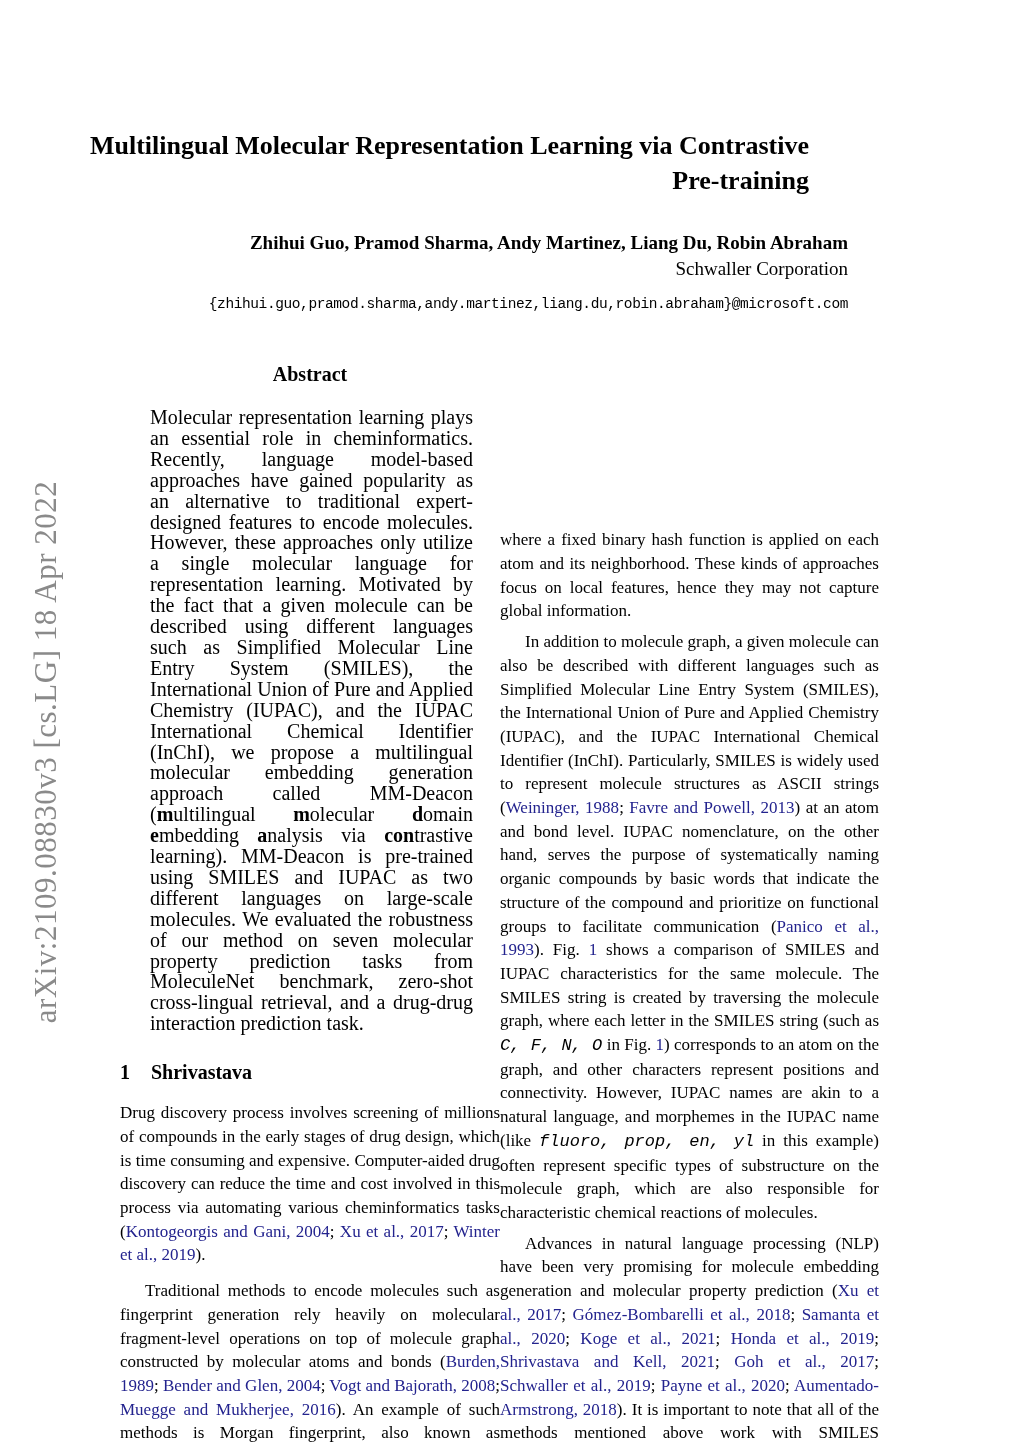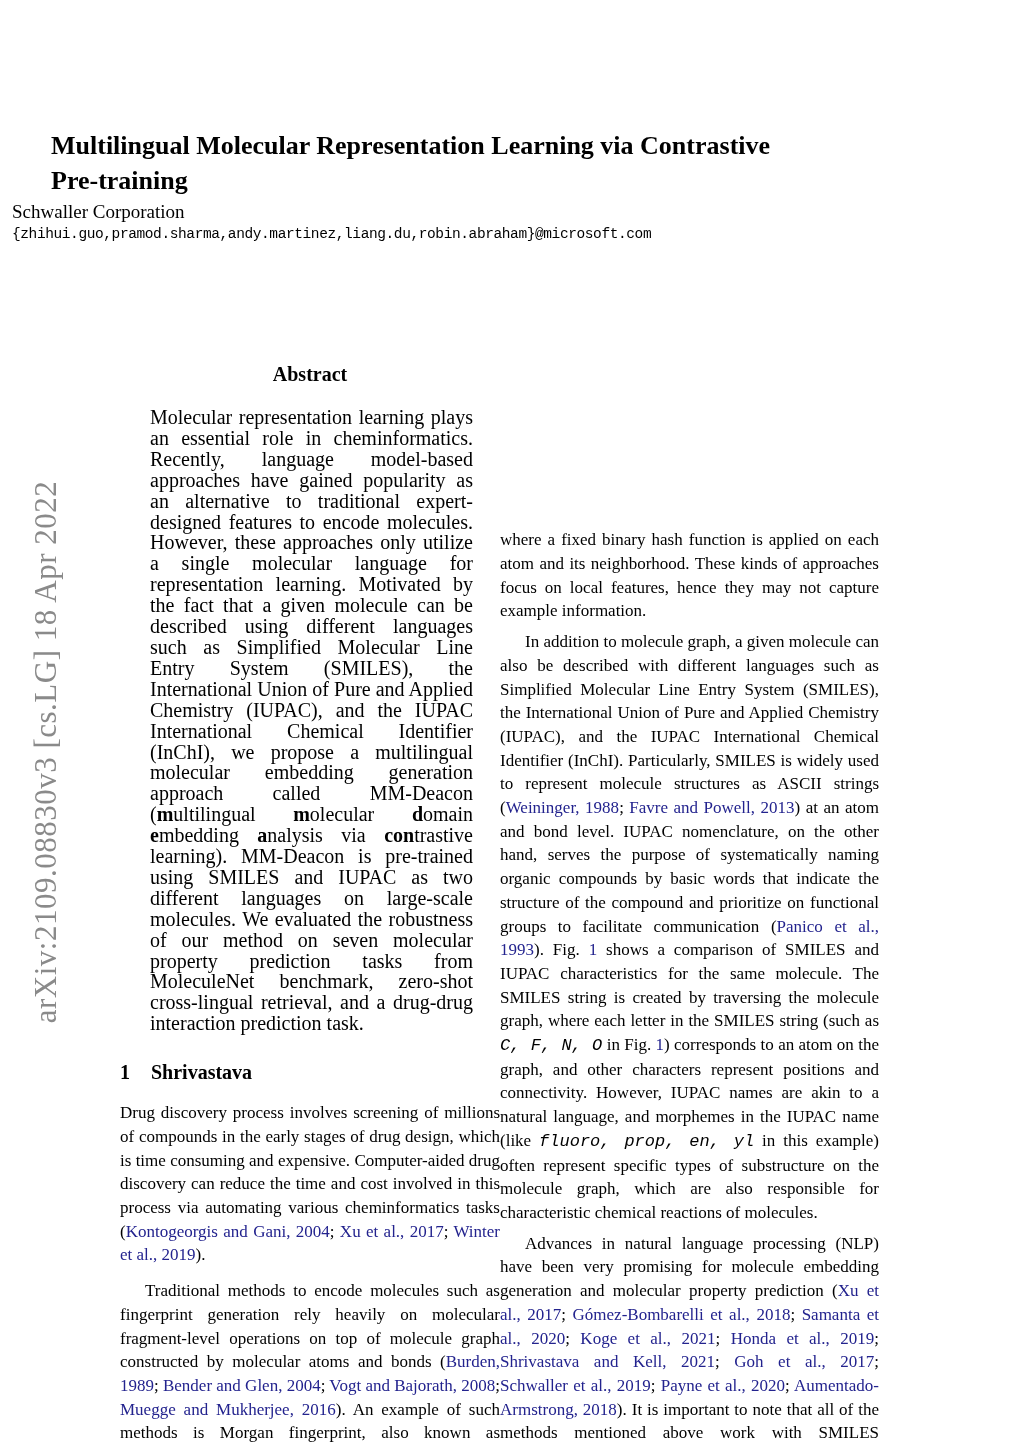--- a/index.html
+++ b/index.html
@@ -21,44 +21,44 @@
     left: 46px; top: 752px;
     transform: translate(-50%, -50%) rotate(-90deg);
     transform-origin: center center;
     white-space: nowrap;
     font-size: 31px;
     letter-spacing: 0.5px;
     color: var(--watermark-color, #8a8a8a);
   }
   .header {
     position: absolute;
-    top: 128px; left: 12px;
+    top: 128px; left: 0;
     width: 848px;
-    text-align: left;
+    text-align: right;
   }
   .title {
     font-size: 26px;
     font-weight: bold;
     line-height: 35px;
     margin: 0 auto;
     max-width: 770px;
   }
   .authors {
     margin-top: 33px;
     font-size: 19px;
     font-weight: bold;
     line-height: 24px;
   }
   .affiliation {
     margin-top: 2px;
     font-size: 19px;
     line-height: 24px;
   }
   .email {
-    margin-top: 2px;
+    margin-top: 15px;
     font-family: "Liberation Mono", "DejaVu Sans Mono", monospace;
     font-size: 14.5px;
     letter-spacing: -0.4px;
   }
   .columns {
     position: absolute;
     top: 362px; left: 120px;
     width: 786px;
     display: flex;
     align-items: flex-end;
@@ -100,38 +100,39 @@
 </style>
 </head>
 <body>
 
 <div class="page">
 
   <div class="watermark">arXiv:2109.08830v3  [cs.LG]  18 Apr 2022</div>
 
   <div class="header">
     <div class="title">Multilingual Molecular Representation Learning via Contrastive Pre-training</div>
+    <div class="authors">Zhihui Guo, Pramod Sharma, Andy Martinez, Liang Du, Robin Abraham</div>
     <div class="affiliation">Schwaller Corporation</div>
     <div class="email">{zhihui.guo,pramod.sharma,andy.martinez,liang.du,robin.abraham}@microsoft.com</div>
   </div>
 
   <div class="columns">
 
     <div class="col-left">
       <div class="abstract-heading">Abstract</div>
       <p class="abstract-body para-rich"><span>Molecular representation learning plays an essential role in cheminformatics. Recently, language model-based approaches have gained popularity as an alternative to traditional expert-designed features to encode molecules. However, these approaches only utilize a single molecular language for representation learning. Motivated by the fact that a given molecule can be described using different languages such as Simplified Molecular Line Entry System (SMILES), the International Union of Pure and Applied Chemistry (IUPAC), and the IUPAC International Chemical Identifier (InChI), we propose a multilingual molecular embedding generation approach called MM-Deacon (</span><span class="seg-bold">m</span><span>ultilingual </span><span class="seg-bold">m</span><span>olecular </span><span class="seg-bold">d</span><span>omain </span><span class="seg-bold">e</span><span>mbedding </span><span class="seg-bold">a</span><span>nalysis via </span><span class="seg-bold">con</span><span>trastive learning). MM-Deacon is pre-trained using SMILES and IUPAC as two different languages on large-scale molecules. We evaluated the robustness of our method on seven molecular property prediction tasks from MoleculeNet benchmark, zero-shot cross-lingual retrieval, and a drug-drug interaction prediction task.</span></p>
 
       <div class="section-heading">
         <span class="section-number">1</span><span>Shrivastava</span>
       </div>
 
       <p class="para"><span>Drug discovery process involves screening of millions of compounds in the early stages of drug design, which is time consuming and expensive. Computer-aided drug discovery can reduce the time and cost involved in this process via automating various cheminformatics tasks (</span><span class="seg-link">Kontogeorgis and Gani, 2004</span><span>; </span><span class="seg-link">Xu et al., 2017</span><span>; </span><span class="seg-link">Winter et al., 2019</span><span>).</span></p>
       <p class="para indent"><span>Traditional methods to encode molecules such as fingerprint generation rely heavily on molecular fragment-level operations on top of molecule graph constructed by molecular atoms and bonds (</span><span class="seg-link">Burden, 1989</span><span>; </span><span class="seg-link">Bender and Glen, 2004</span><span>; </span><span class="seg-link">Vogt and Bajorath, 2008</span><span>; </span><span class="seg-link">Muegge and Mukherjee, 2016</span><span>). An example of such methods is Morgan fingerprint, also known as Extended-Connectivity Fingerprint (ECFP) (</span><span class="seg-link">Morgan, 1965</span><span>; </span><span class="seg-link">Rogers and Hahn, 2010</span><span>),</span></p>
     </div>
 
     <div class="col-right">
-      <p class="para"><span>where a fixed binary hash function is applied on each atom and its neighborhood. These kinds of approaches focus on local features, hence they may not capture example information.</span></p>
+      <p class="para"><span>where a fixed binary hash function is applied on each atom and its neighborhood. These kinds of approaches focus on local features, hence they may not capture global information.</span></p>
       <p class="para indent"><span>In addition to molecule graph, a given molecule can also be described with different languages such as Simplified Molecular Line Entry System (SMILES), the International Union of Pure and Applied Chemistry (IUPAC), and the IUPAC International Chemical Identifier (InChI). Particularly, SMILES is widely used to represent molecule structures as ASCII strings (</span><span class="seg-link">Weininger, 1988</span><span>; </span><span class="seg-link">Favre and Powell, 2013</span><span>) at an atom and bond level. IUPAC nomenclature, on the other hand, serves the purpose of systematically naming organic compounds by basic words that indicate the structure of the compound and prioritize on functional groups to facilitate communication (</span><span class="seg-link">Panico et al., 1993</span><span>). Fig. </span><span class="seg-link">1</span><span> shows a comparison of SMILES and IUPAC characteristics for the same molecule. The SMILES string is created by traversing the molecule graph, where each letter in the SMILES string (such as </span><span class="seg-italic">C, F, N, O</span><span> in Fig. </span><span class="seg-link">1</span><span>) corresponds to an atom on the graph, and other characters represent positions and connectivity. However, IUPAC names are akin to a natural language, and morphemes in the IUPAC name (like </span><span class="seg-italic">fluoro, prop, en, yl</span><span> in this example) often represent specific types of substructure on the molecule graph, which are also responsible for characteristic chemical reactions of molecules.</span></p>
       <p class="para indent"><span>Advances in natural language processing (NLP) have been very promising for molecule embedding generation and molecular property prediction (</span><span class="seg-link">Xu et al., 2017</span><span>; </span><span class="seg-link">Gómez-Bombarelli et al., 2018</span><span>; </span><span class="seg-link">Samanta et al., 2020</span><span>; </span><span class="seg-link">Koge et al., 2021</span><span>; </span><span class="seg-link">Honda et al., 2019</span><span>; </span><span class="seg-link">Shrivastava and Kell, 2021</span><span>; </span><span class="seg-link">Goh et al., 2017</span><span>; </span><span class="seg-link">Schwaller et al., 2019</span><span>; </span><span class="seg-link">Payne et al., 2020</span><span>; </span><span class="seg-link">Aumentado-Armstrong, 2018</span><span>). It is important to note that all of the methods mentioned above work with SMILES representation only. Therefore, the underlying chemical knowledge encoded in the em-</span></p>
     </div>
 
   </div>
 </div>
 
 </body></html>

